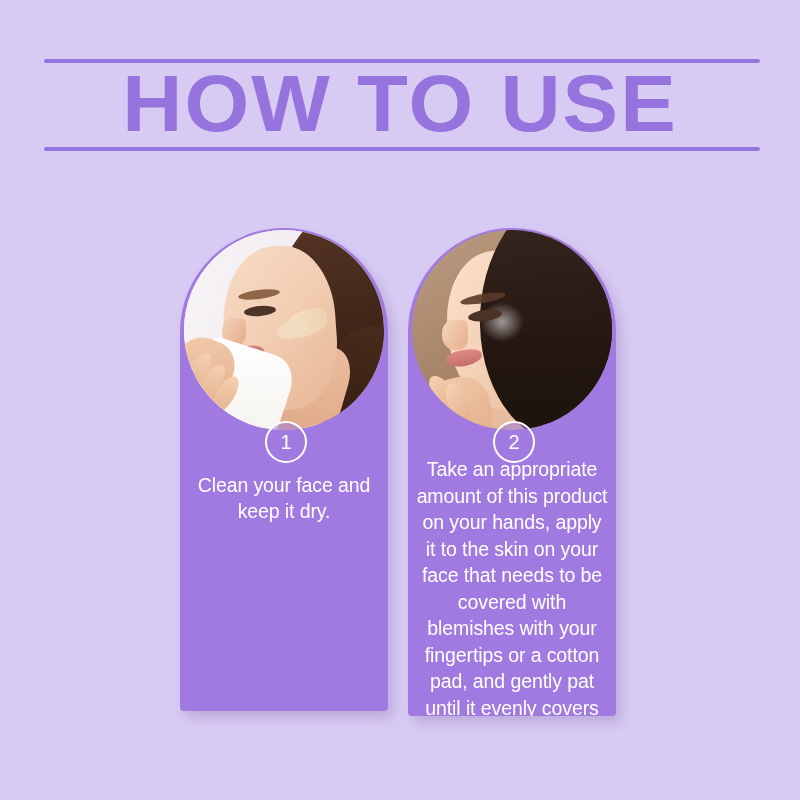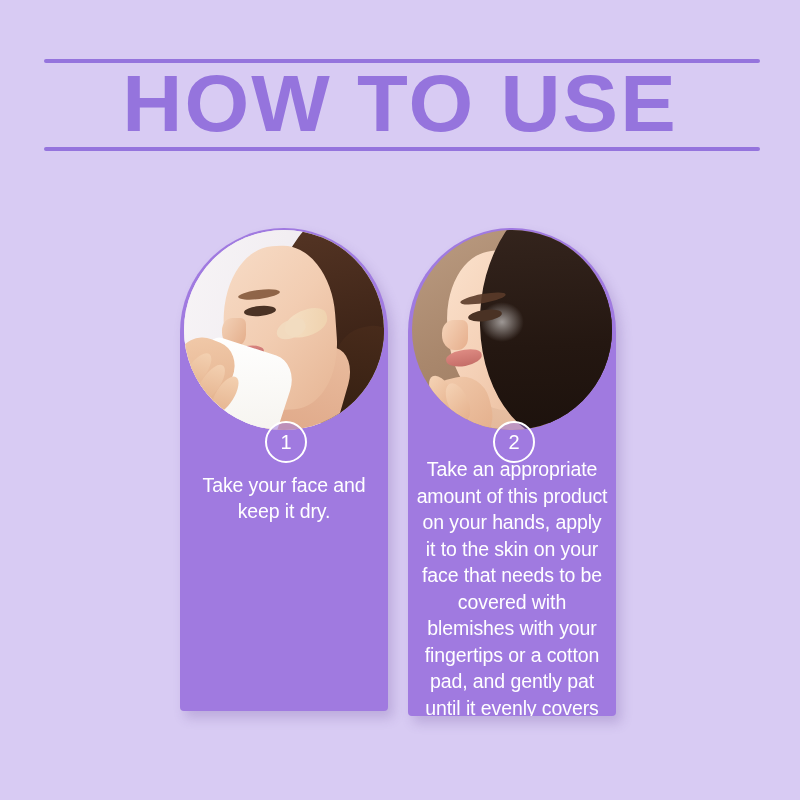--- a/index.html
+++ b/index.html
@@ -182,21 +182,21 @@
       <div class="ph1-hand"></div>
       <div class="ph1-fing" style="left:2%;top:60%;transform:rotate(36deg);"></div>
       <div class="ph1-fing" style="left:9%;top:66%;transform:rotate(34deg);"></div>
       <div class="ph1-fing" style="left:16%;top:72%;transform:rotate(32deg);"></div>
     </div>
 
     <div class="badge" id="badge-1">
       <span>1</span>
     </div>
 
-    <div class="card-text" id="text-1">Take your face and keep it dry.</div>
+    <div class="card-text" id="text-1">Clean your face and keep it dry.</div>
   </div>
 
   <div class="card" id="card-2">
 
     <div class="photo" id="photo-2">
       <div class="ph2-bg2"></div>
       <div class="ph2-hairback"></div>
       <div class="ph2-neck"></div>
       <div class="ph2-face"></div>
       <div class="ph2-hair"></div>

